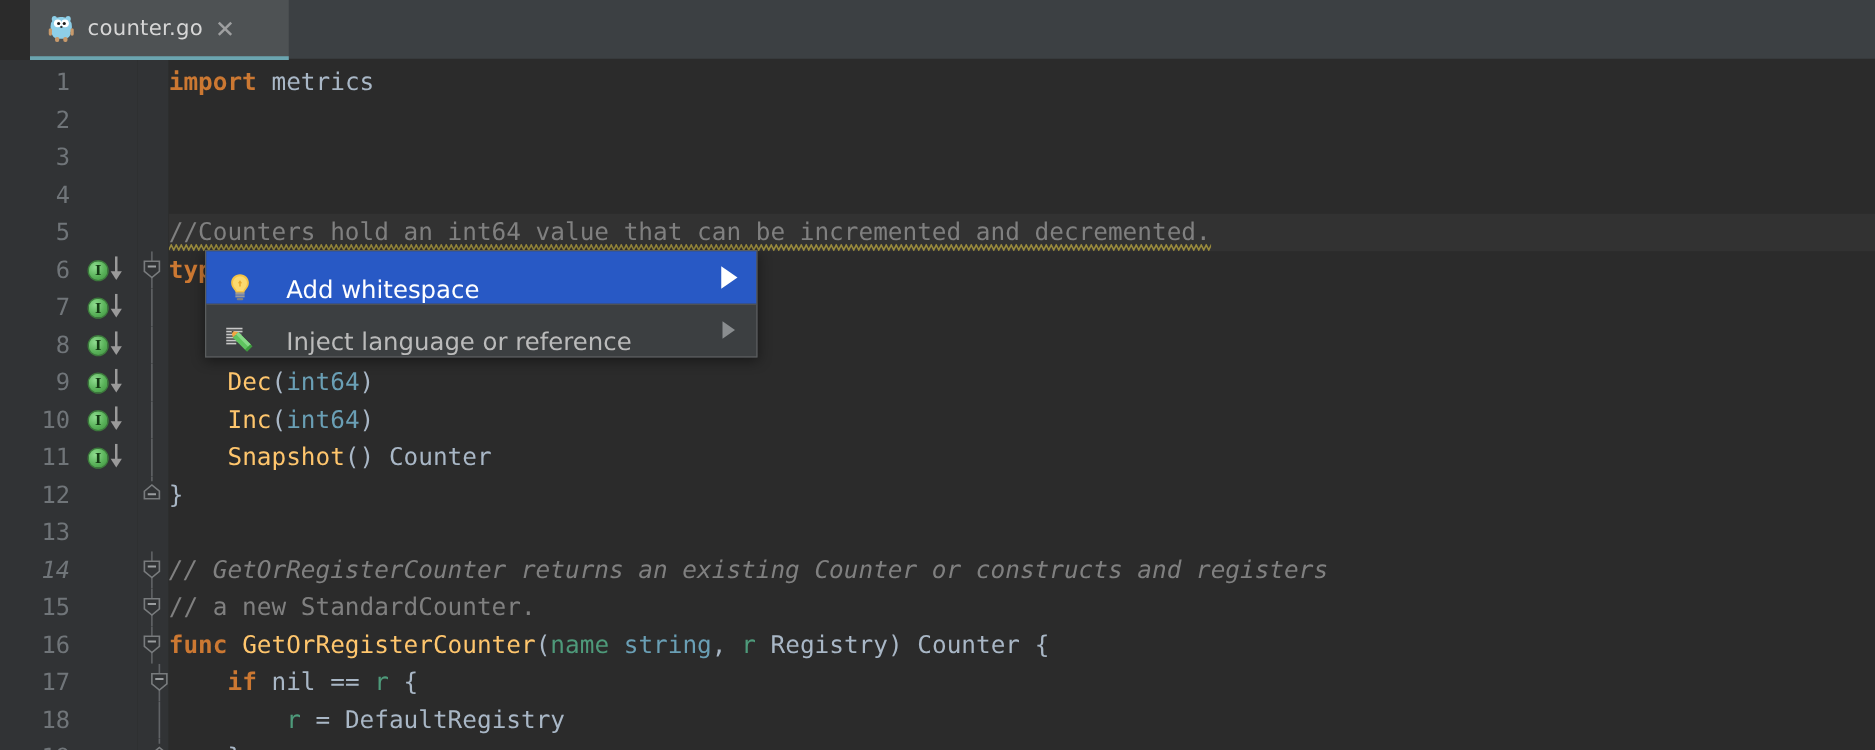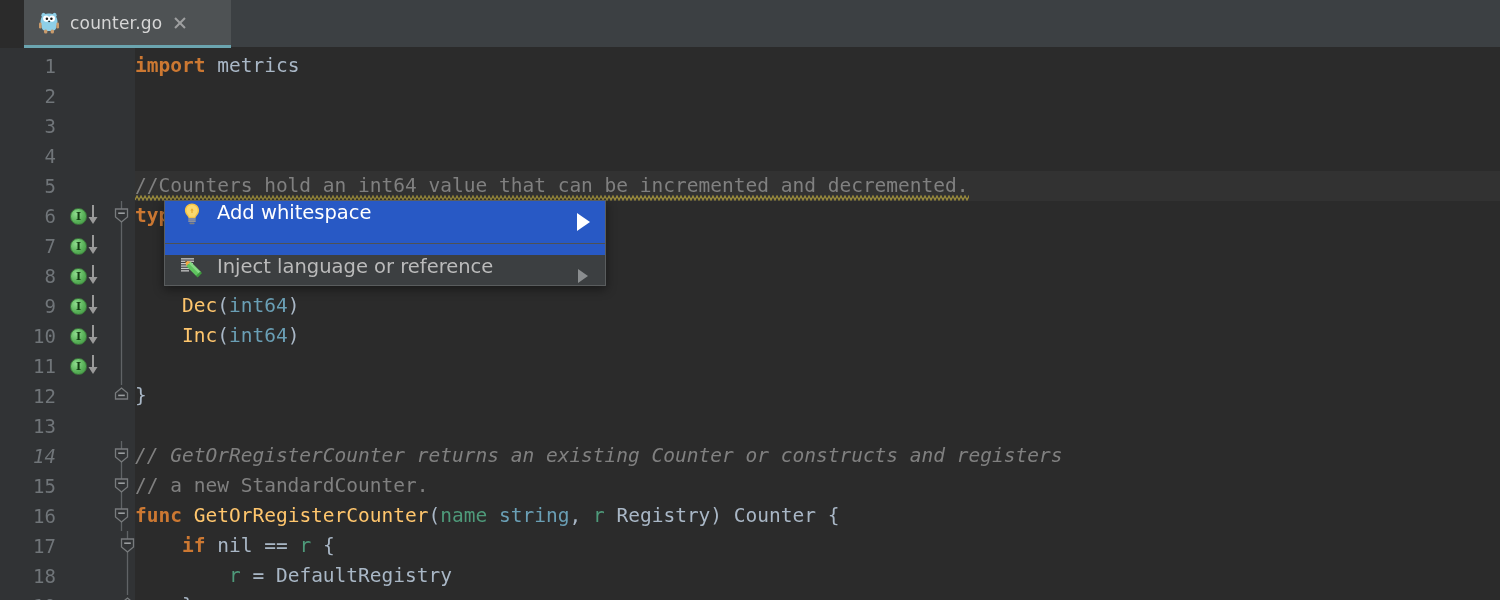--- a/index.html
+++ b/index.html
@@ -120,22 +120,23 @@
   
   .popup{
     position:absolute;left:164px;top:200px;width:442px;height:86px;
     background:#3c3f41;
     border:1px solid #5a5d5e;
     box-sizing:border-box;
     box-shadow:0 3px 10px rgba(0,0,0,.45);
     z-index:40;
   }
   .menuitem{
-    position:relative;height:54px;display:flex;align-items:flex-start;
+    position:relative;height:42px;display:flex;align-items:flex-end;
     box-sizing:border-box;
+    gap:12px;
   }
   .menuitem.selected{background:#2859c5;}
   .mi-icon{
     width:26px;height:26px;margin-left:14px;margin-right:12px;
     position:relative;flex:0 0 auto;
   }
   .mi-label{
     font-family:"DejaVu Sans","Liberation Sans",sans-serif;
     font-size:19.5px;white-space:nowrap;
   }
@@ -296,20 +297,21 @@
             <span class="impl-circle"></span>
             <span class="impl-I">I</span>
             <svg class="impl-arrow" viewBox="0 0 12 22">
               <rect x="5" y="0" width="2" height="13" fill="#9a9a9a"></rect>
               <path d="M1.5 12 L10.5 12 L6 19 Z" fill="#9a9a9a"></path>
             </svg>
           </div>
           <div class="foldmark" style="left: 110px; top: 0px;"><svg width="25" height="30" viewBox="0 0 25 30">
               <line x1="11.5" y1="0" x2="11.5" y2="30" stroke="#606366" stroke-width="1.3"></line>
             </svg></div>
+          <div class="code"><span class="plain">    </span><span class="fn">Snapshot</span><span class="plain">() </span><span class="ident">Counter</span></div>
         </div>
         <div class="row" style="top: 333px;">
           <div class="lineno">12</div>
           <div class="foldmark" style="left: 110px; top: 0px;"><svg width="25" height="30" viewBox="0 0 25 30">
               <line x1="11.5" y1="0" x2="11.5" y2="4" stroke="#606366" stroke-width="1.3"></line>
               <path d="M5.5 12 l6 -5 l6 5 v6 h-12 z" fill="#313335" stroke="#787b7d" stroke-width="1.3"></path>
               <line x1="8.2" y1="14.4" x2="14.8" y2="14.4" stroke="#9a9d9f" stroke-width="1.6"></line>
             </svg></div>
           <div class="code"><span class="plain">}</span></div>
         </div>

